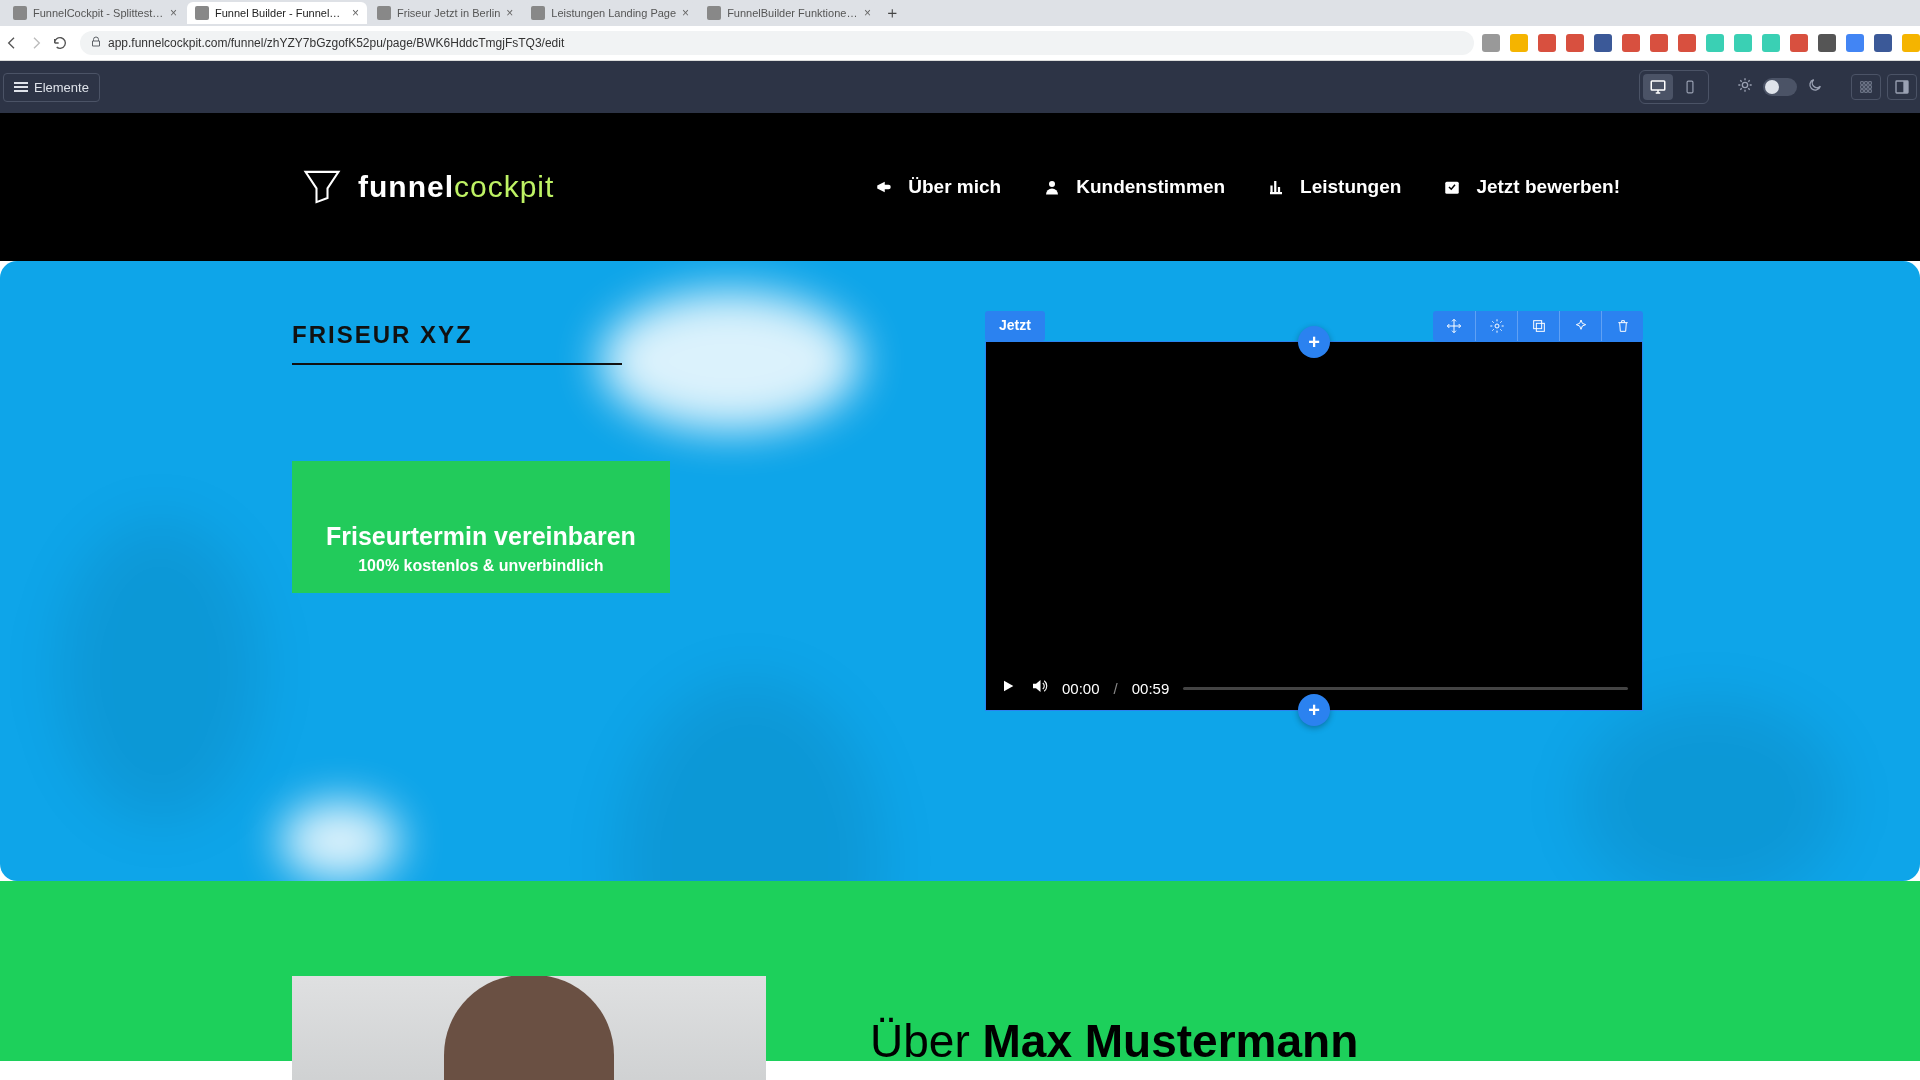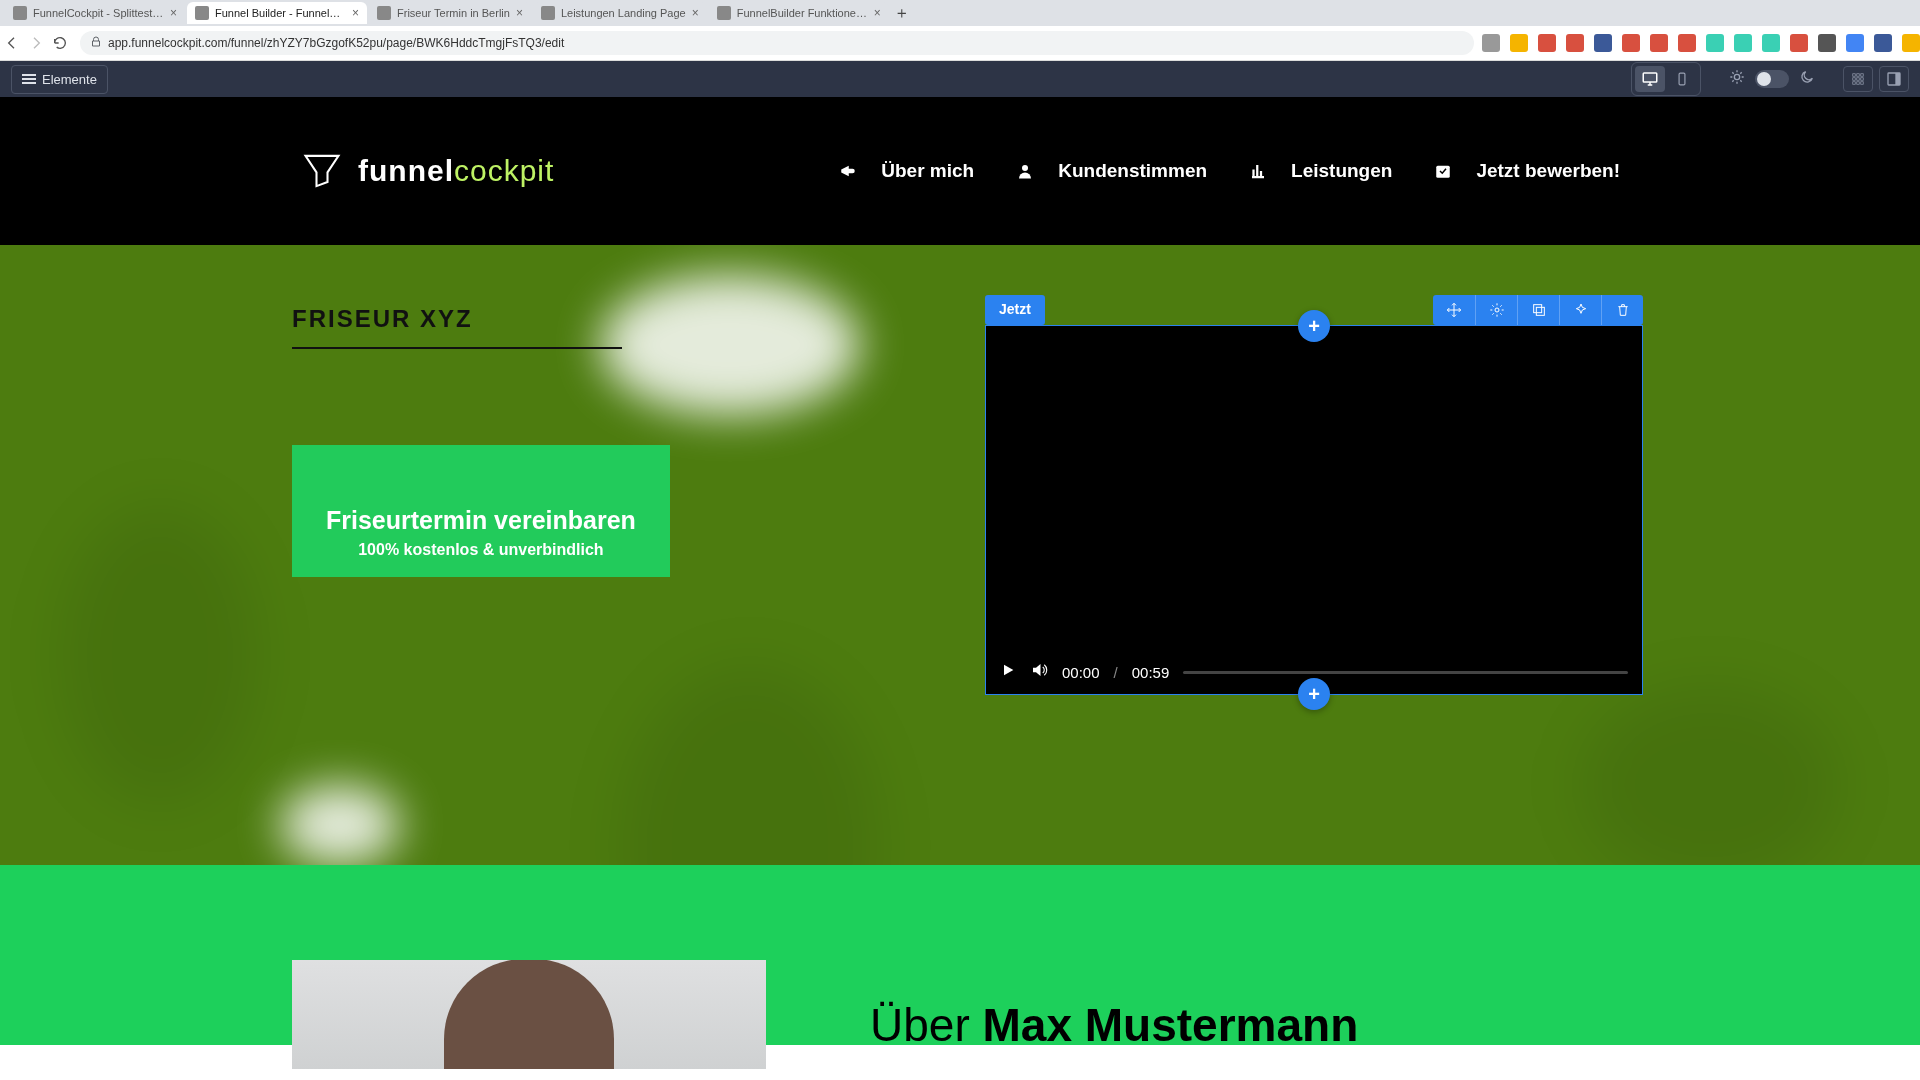--- a/index.html
+++ b/index.html
@@ -17,21 +17,21 @@
 .toolbar { display: flex; align-items: center; height: 34px; padding: 0 0; background: #fff; }
 .toolbar .nav-btn { width: 24px; height: 24px; display: flex; align-items: center; justify-content: center; color: #555; cursor: pointer; }
 .toolbar .nav-btn.dis { color: #bbb; }
 .url-bar { flex: 1; height: 24px; background: #f1f3f4; border-radius: 12px; display: flex; align-items: center; padding: 0 10px; margin: 0 8px; font-size: 12px; color: #333; }
 .url-bar .lock { color: #5f6368; margin-right: 6px; }
 .toolbar .ext-icons { display: flex; align-items: center; gap: 10px; }
 .toolbar .ext-icons .ext { width: 18px; height: 18px; border-radius: 3px; }
 .e1 { background:#999; } .e2 { background:#f5b400; } .e3 { background:#d8503f; border-radius:50%; } .e4 { background:#d8503f; border-radius:50%; } .e5 { background:#3b5998; } .e6 { background:#d8503f; } .e7 { background:#d8503f; } .e8 { background:#d8503f; } .e9 { background:#3ad0b4; } .e10 { background:#3ad0b4; } .e11 { background:#3ad0b4; } .e12 { background:#d8503f; } .e13 { background:#555; } .e14 { background:#4285f4; border-radius:50%; } .e15 { background:#3b5998; border-radius:50%; } .e16 { background:#f5b400; border-radius:50%; }
 
 
-.editor-bar { background: #2d3446; height: 36px; display: flex; align-items: center; padding: 0 11px; justify-content: space-between; }
+.editor-bar { background: #2d3446; height: 52px; display: flex; align-items: center; padding: 0 3px; justify-content: space-between; }
 .elemente-btn { display: flex; align-items: center; gap: 6px; border: 1px solid #4b5366; border-radius: 4px; padding: 6px 10px; color: #dfe3ea; font-size: 13px; cursor: pointer; }
 .elemente-btn .burger { width: 14px; display: inline-block; }
 .elemente-btn .burger span { display: block; height: 2px; background: #dfe3ea; margin: 2px 0; }
 .editor-bar-right { display: flex; align-items: center; gap: 8px; }
 .dev-group { display: flex; align-items: center; gap: 2px; border: 1px solid #4b5366; border-radius: 6px; padding: 3px; }
 .dev-btn { width: 30px; height: 26px; display: flex; align-items: center; justify-content: center; color: #9aa1b3; border-radius: 4px; cursor: pointer; }
 .dev-btn.active { background: #4b5366; color: #fff; }
 .theme-group { display: flex; align-items: center; gap: 10px; margin-left: 20px; }
 .theme-group .sun, .theme-group .moon { color: #9aa1b3; font-size: 16px; }
 .toggle { width: 34px; height: 18px; background: #4b5366; border-radius: 9px; position: relative; cursor: pointer; }
@@ -41,25 +41,25 @@
 
 
 .canvas { position: relative; height: 972px; overflow: hidden; }
 .page-header { background: #000; height: 148px; display: flex; align-items: center; justify-content: space-between; padding: 0 300px; }
 .logo { display: flex; align-items: center; gap: 14px; }
 .logo svg {}
 .logo-text { font-size: 30px; letter-spacing: 1px; }
 .logo-text .l1 { color: #fff; font-weight: 600; }
 .logo-text .l2 { color: #bef264; font-weight: 300; }
 .main-nav { display: flex; gap: 42px; }
-.nav-item { display: flex; align-items: center; gap: 24px; color: #fff; font-size: 19px; font-weight: 700; cursor: pointer; }
+.nav-item { display: flex; align-items: center; gap: 15px; color: #fff; font-size: 19px; font-weight: 700; cursor: pointer; }
 .nav-item .icn { display: inline-flex; }
 
 
-.hero { position: relative; height: 620px; background: #4d7c0f; overflow: hidden; }
+.hero { position: relative; height: 620px; background: #0ea5e9; overflow: hidden; border-radius: 17px; }
 .hero-bg { position: absolute; inset: 0; }
 .hero-bg .bokeh { position: absolute; border-radius: 50%; background: rgba(255,255,255,0.85); filter: blur(22px); }
 .hero-bg .shade { position: absolute; border-radius: 50%; background: rgba(0,0,0,0.08); filter: blur(28px); }
 .hero-content { position: relative; display: flex; height: 100%; align-items: flex-start; padding: 60px 0 0 0; }
 .hero-left { width: 50%; padding-left: 292px; }
 .eyebrow { font-size: 24px; font-weight: 800; letter-spacing: 2px; color: #111; }
 .eyebrow-line { width: 330px; height: 2px; background: #111; margin-top: 14px; margin-bottom: 44px; }
 .headline { font-size: 49px; line-height: 1.24; color: #111; font-weight: 400; }
 .headline b { font-weight: 800; }
 .cta { display: inline-block; margin-top: 52px; background: #22cb5b; color: #fff; padding: 18px 34px; text-align: center; cursor: pointer; }
@@ -103,21 +103,21 @@
       <span class="title">FunnelCockpit - Splittests, Ma</span>
       <span class="close">×</span>
     </div>
     <div class="tab active">
       <span class="favicon"></span>
       <span class="title">Funnel Builder - FunnelCockpit</span>
       <span class="close">×</span>
     </div>
     <div class="tab">
       <span class="favicon"></span>
-      <span class="title">Friseur Termin in Berlin</span>
+      <span class="title">Friseur Jetzt in Berlin</span>
       <span class="close">×</span>
     </div>
     <div class="tab">
       <span class="favicon"></span>
       <span class="title">Leistungen Landing Page</span>
       <span class="close">×</span>
     </div>
     <div class="tab">
       <span class="favicon"></span>
       <span class="title">FunnelBuilder Funktionen &amp; El</span>

